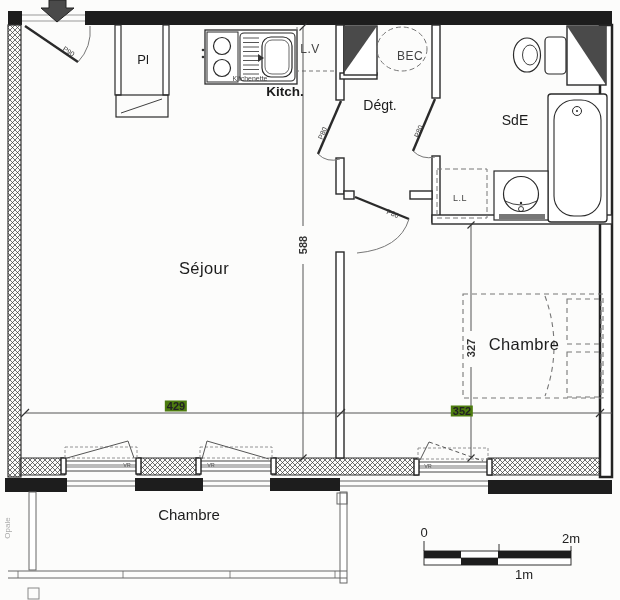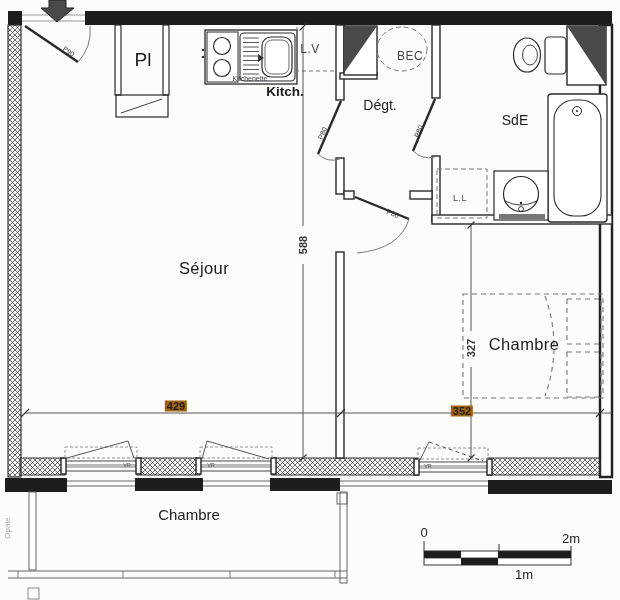--- a/index.html
+++ b/index.html
@@ -4,21 +4,21 @@
 <style>
   html,body{margin:0;padding:0;background:#fff;}
   #plan{position:relative;width:620px;height:600px;background:#fcfcfb;overflow:hidden;
         font-family:"Liberation Sans",sans-serif;}
   #plan svg{position:absolute;left:0;top:0;}
   .lbl{position:absolute;transform:translate(-50%,-50%);color:#1c1c1c;white-space:nowrap;
        font-family:"Liberation Sans",sans-serif;line-height:1;}
   .room{font-size:16.5px;letter-spacing:.4px;margin-left:12px;}
   .small{font-size:12px;color:#444;letter-spacing:.5px;}
   .tiny{font-size:5.5px;color:#555;}
-  .dim{font-size:11px;font-weight:bold;color:#222;background:#a16207;padding:0 2px;}
+  .dim{font-size:11px;font-weight:bold;color:#222;background:#4d7c0f;padding:0 2px;}
   .scalelbl{font-size:13px;color:#222;}
   .svgt{font-family:"Liberation Sans",sans-serif;fill:#333;}
 </style>
 </head>
 <body>
 
 <div id="plan">
 <svg width="620" height="600" viewBox="0 0 620 600">
   <defs>
     <pattern id="xh" width="5" height="5" patternUnits="userSpaceOnUse">
@@ -205,21 +205,21 @@
     <rect x="461" y="558" width="37" height="7" fill="#1d1d1d"></rect>
   </g>
 </svg>
 
 <div class="lbl room" style="left:192px;top:268px;">Séjour</div>
 <div class="lbl room" style="left:512px;top:344px;">Chambre</div>
 <div class="lbl" style="left:515px;top:120px;font-size:14px;">SdE</div>
 <div class="lbl" style="left:380px;top:105px;font-size:14px;text-align:center;">Dégt.</div>
 <div class="lbl" style="left:285px;top:92px;font-size:13.5px;font-weight:bold;">Kitch.</div>
 <div class="lbl" style="left:250px;top:78px;font-size:7px;color:#444;">Kitchenette</div>
-<div class="lbl" style="left:143px;top:59px;font-size:19px;">Pl</div>
+<div class="lbl" style="left:143px;top:59px;font-size:13px;">Pl</div>
 <div class="lbl" style="left:189px;top:514px;font-size:15px;">Chambre</div>
 <div class="lbl small" style="left:310px;top:49px;">L.V</div>
 <div class="lbl small" style="left:410px;top:56px;">BEC</div>
 <div class="lbl small" style="left:460px;top:198px;font-size:9px;">L.L</div>
 <div class="lbl tiny" style="left:127px;top:466px;">VR</div>
 <div class="lbl tiny" style="left:211px;top:466px;">VR</div>
 <div class="lbl tiny" style="left:428px;top:467px;">VR</div>
 <div class="lbl dim" style="left:176px;top:406px;">429</div>
 <div class="lbl dim" style="left:462px;top:411px;">352</div>
 <div class="lbl scalelbl" style="left:424px;top:532px;">0</div>

